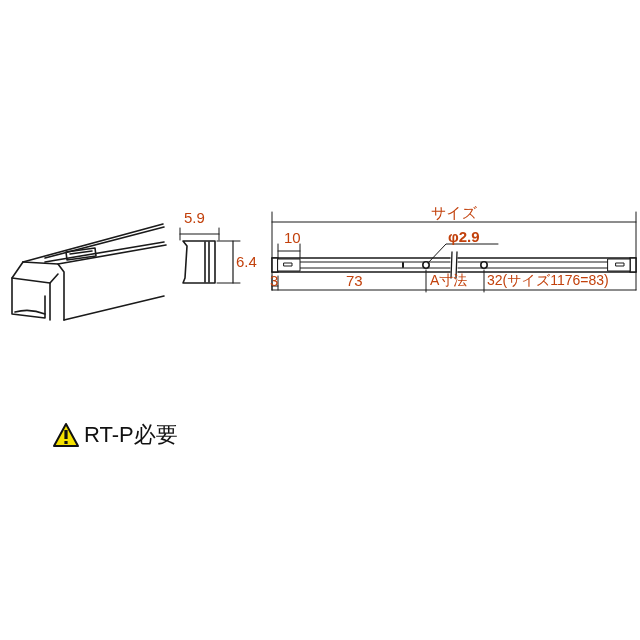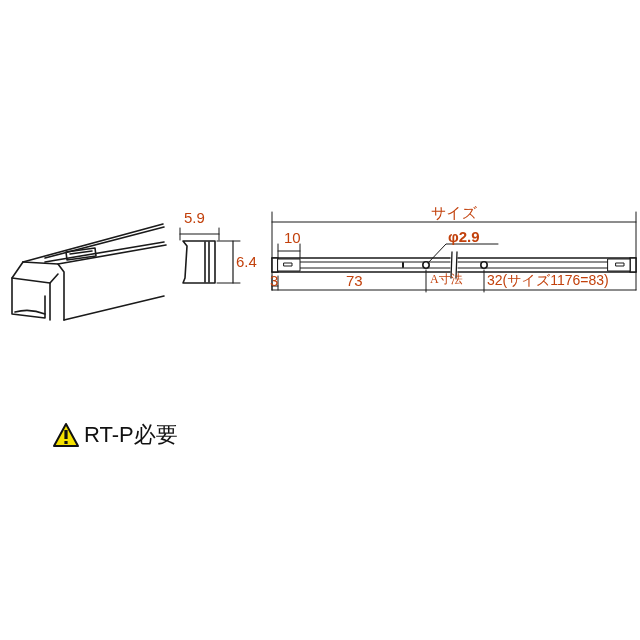--- a/index.html
+++ b/index.html
@@ -83,21 +83,21 @@
 </svg>
 
 <div class="lbl" style="left:184px;top:210px;">5.9</div>
 <div class="lbl" style="left:236px;top:254px;">6.4</div>
 
 <div class="lbl" style="left:431px;top:205px;">サイズ</div>
 <div class="lbl" style="left:284px;top:230px;">10</div>
 <div class="lbl" style="left:448px;top:229px;font-weight:bold;">φ2.9</div>
 <div class="lbl" style="left:270px;top:273px;">3</div>
 <div class="lbl" style="left:346px;top:273px;text-align:right;">73</div>
-<div class="lbl" style="left:430px;top:273px;font-size:12px;font-family:Liberation Serif, serif;">A寸法</div>
+<div class="lbl" style="left:430px;top:273px;font-size:14px;">A寸法</div>
 <div class="lbl" style="left:487px;top:273px;font-size:14px;">32(サイズ1176=83)</div>
 
 <div class="note">
   <svg class="warn" viewBox="0 0 28 26">
     <path d="M14 2 L26 24 L2 24 Z" fill="#f5e100" stroke="#111" stroke-width="2" stroke-linejoin="round"></path>
     <rect x="12.4" y="8" width="3.2" height="9" fill="#111"></rect>
     <rect x="12.4" y="19" width="3.2" height="3" fill="#111"></rect>
   </svg>
   <span class="strong">RT-P</span>
   <span>必要</span>

